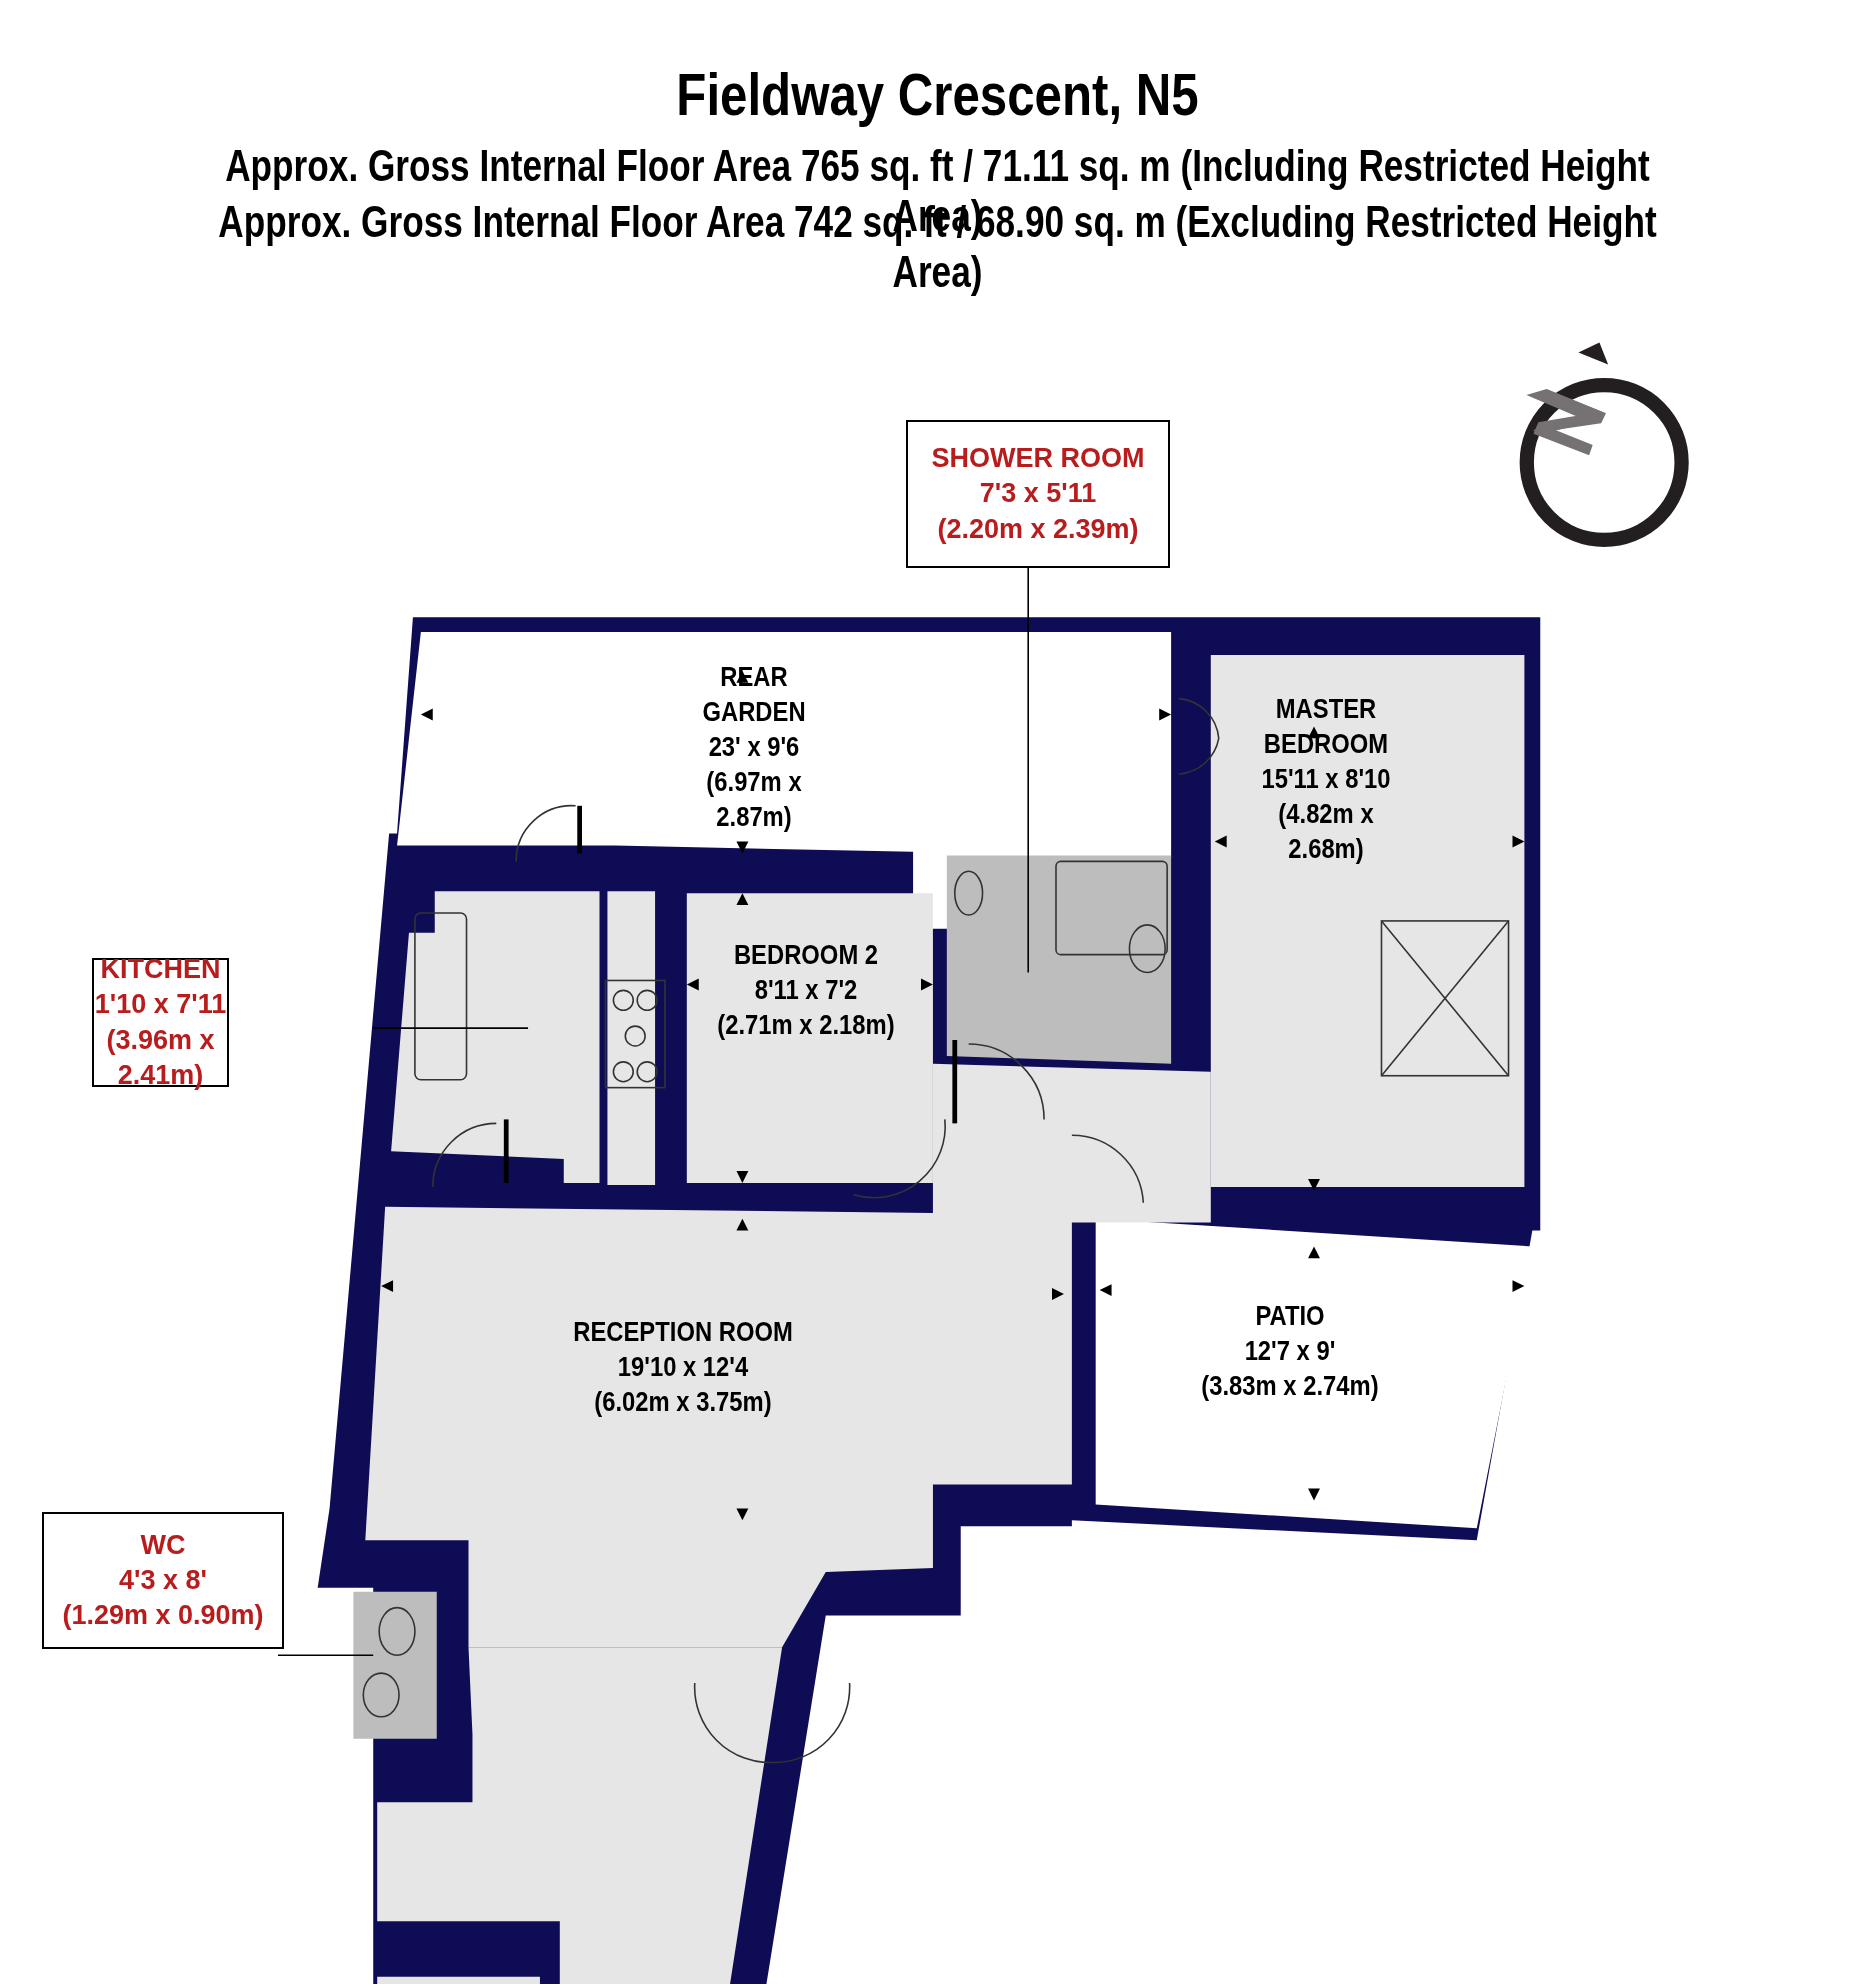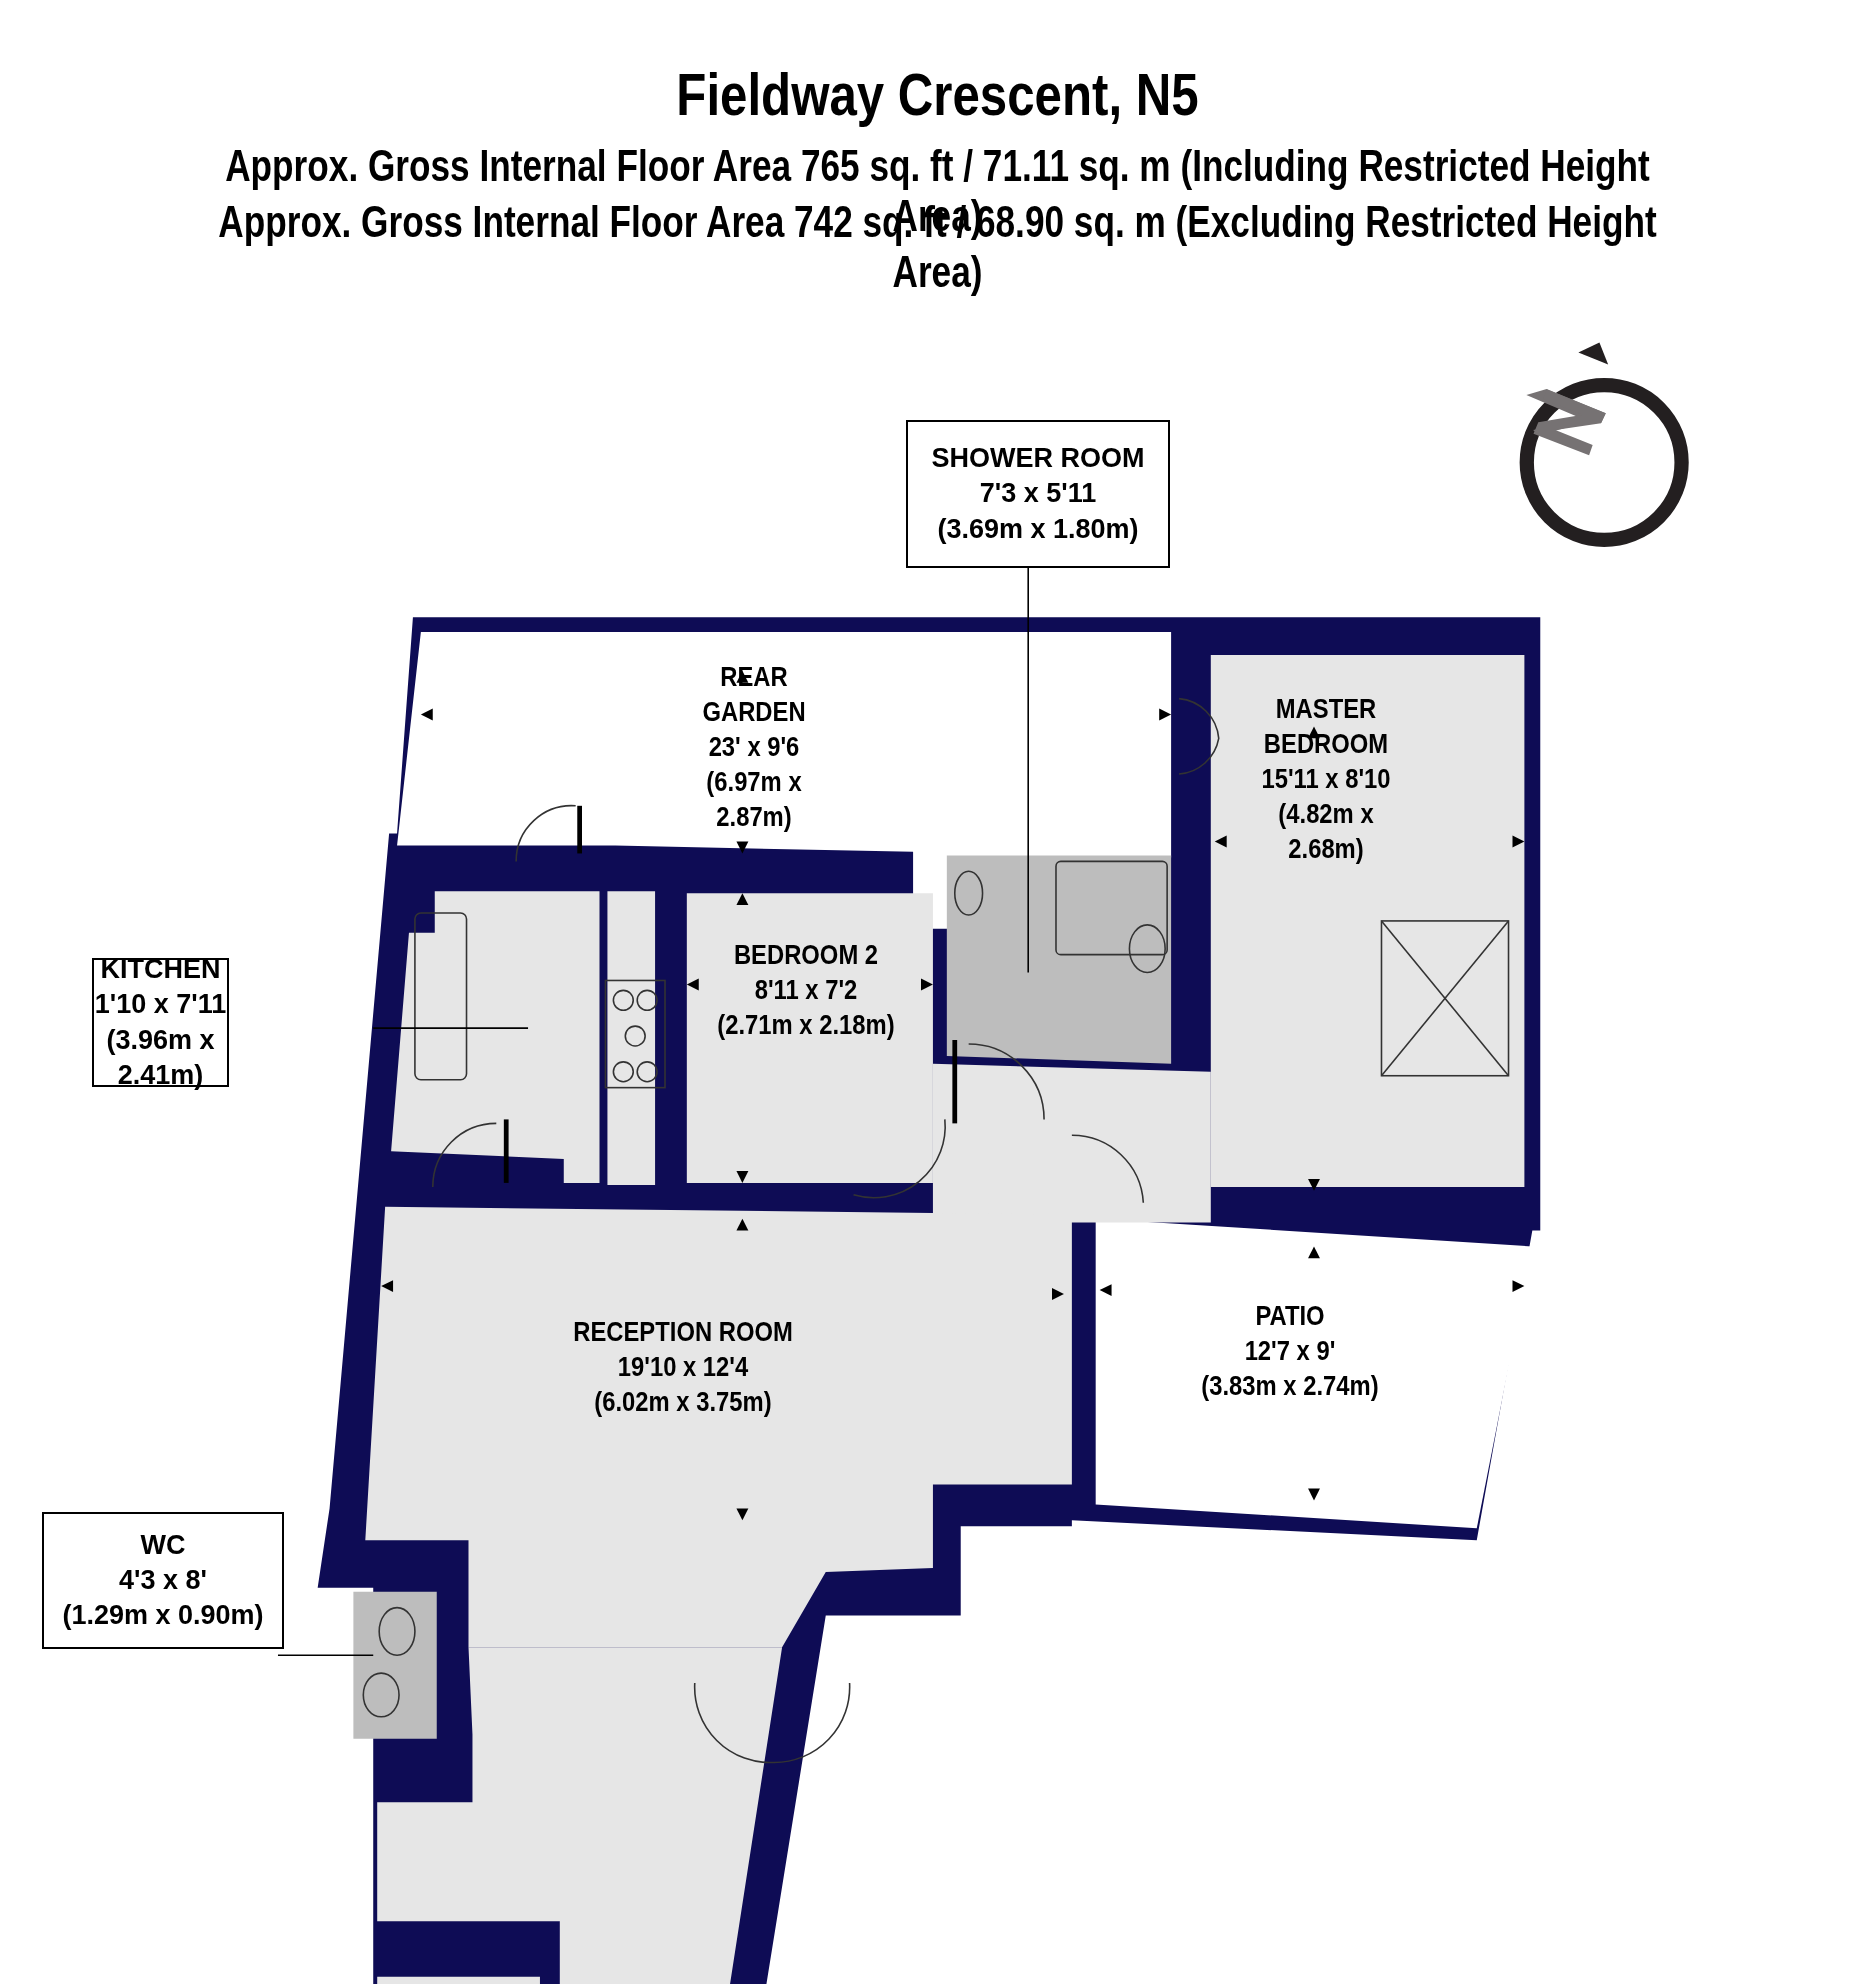--- a/index.html
+++ b/index.html
@@ -3,21 +3,21 @@
 <meta charset="utf-8">
 <style>
   html, body { margin:0; padding:0; background:#ffffff; }
   body { width:1875px; height:2812px; position:relative; overflow:hidden; font-family:"Liberation Sans", sans-serif; }
   .title { position:absolute; left:0; width:1875px; top:60px; font-size:60px; font-weight:bold; color:#000; text-align:center; transform:scaleX(0.82); transform-origin:center; }
   .subtitle { position:absolute; left:0; width:1875px; font-size:44px; font-weight:bold; color:#000; text-align:center; transform:scaleX(0.80); transform-origin:center; }
   .sub1 { top:141px; }
   .sub2 { top:197px; }
   svg.plan { position:absolute; left:0; top:0; width:1875px; height:2812px; }
   .room-label { position:absolute; text-align:center; font-weight:bold; color:#000; line-height:1.25; transform:scaleX(0.85); transform-origin:center; }
-  .callout { position:absolute; background:#fff; border:2px solid #000; text-align:center; font-weight:bold; color:#000000; line-height:1.3; box-sizing:border-box; display:flex; flex-direction:column; justify-content:center; }
+  .callout { position:absolute; background:#fff; border:2px solid #000; text-align:center; font-weight:bold; color:#b91c1c; line-height:1.3; box-sizing:border-box; display:flex; flex-direction:column; justify-content:center; }
   .callout span { display:block; }
 </style>
 </head>
 <body>
 
 <div class="title">Fieldway Crescent, N5</div>
 <div class="subtitle sub1">Approx. Gross Internal Floor Area 765 sq. ft / 71.11 sq. m (Including Restricted Height Area)</div>
 <div class="subtitle sub2">Approx. Gross Internal Floor Area 742 sq. ft / 68.90 sq. m (Excluding Restricted Height Area)</div>
 
 <svg class="plan" viewBox="0 0 4723 7084">
@@ -157,21 +157,21 @@
 
 <div class="room-label" style="left:1179px;top:1298px;width:222px;font-size:28px;">
   <span style="display:block">PATIO</span>
   <span style="display:block">12'7 x 9'</span>
   <span style="display:block">(3.83m x 2.74m)</span>
 </div>
 
 <div class="callout" style="left:906px;top:420px;width:264px;height:148px;font-size:27px;">
   <span>SHOWER ROOM</span>
   <span>7'3 x 5'11</span>
-  <span>(3.69m x 1.80m)</span>
+  <span>(2.20m x 2.39m)</span>
 </div>
 
 <div class="callout" style="left:92px;top:958px;width:137px;height:129px;font-size:27px;">
   <span>KITCHEN</span>
   <span>1'10 x 7'11</span>
   <span>(3.96m x 2.41m)</span>
 </div>
 
 <div class="callout" style="left:42px;top:1512px;width:242px;height:137px;font-size:27px;">
   <span>WC</span>

